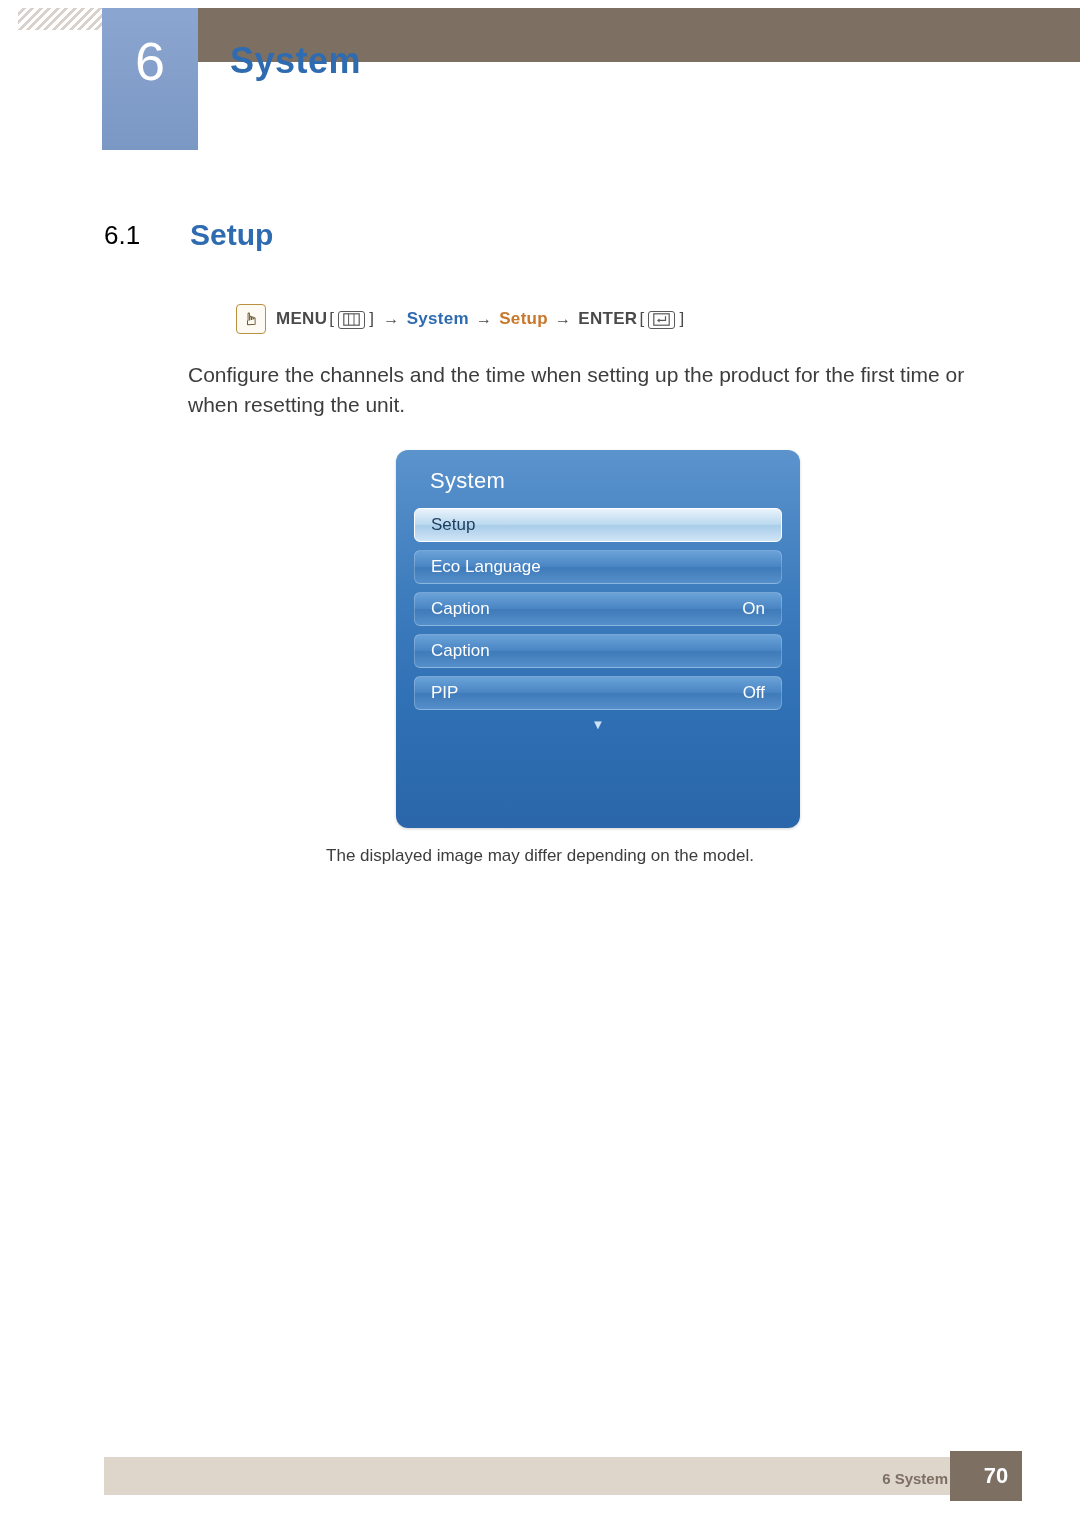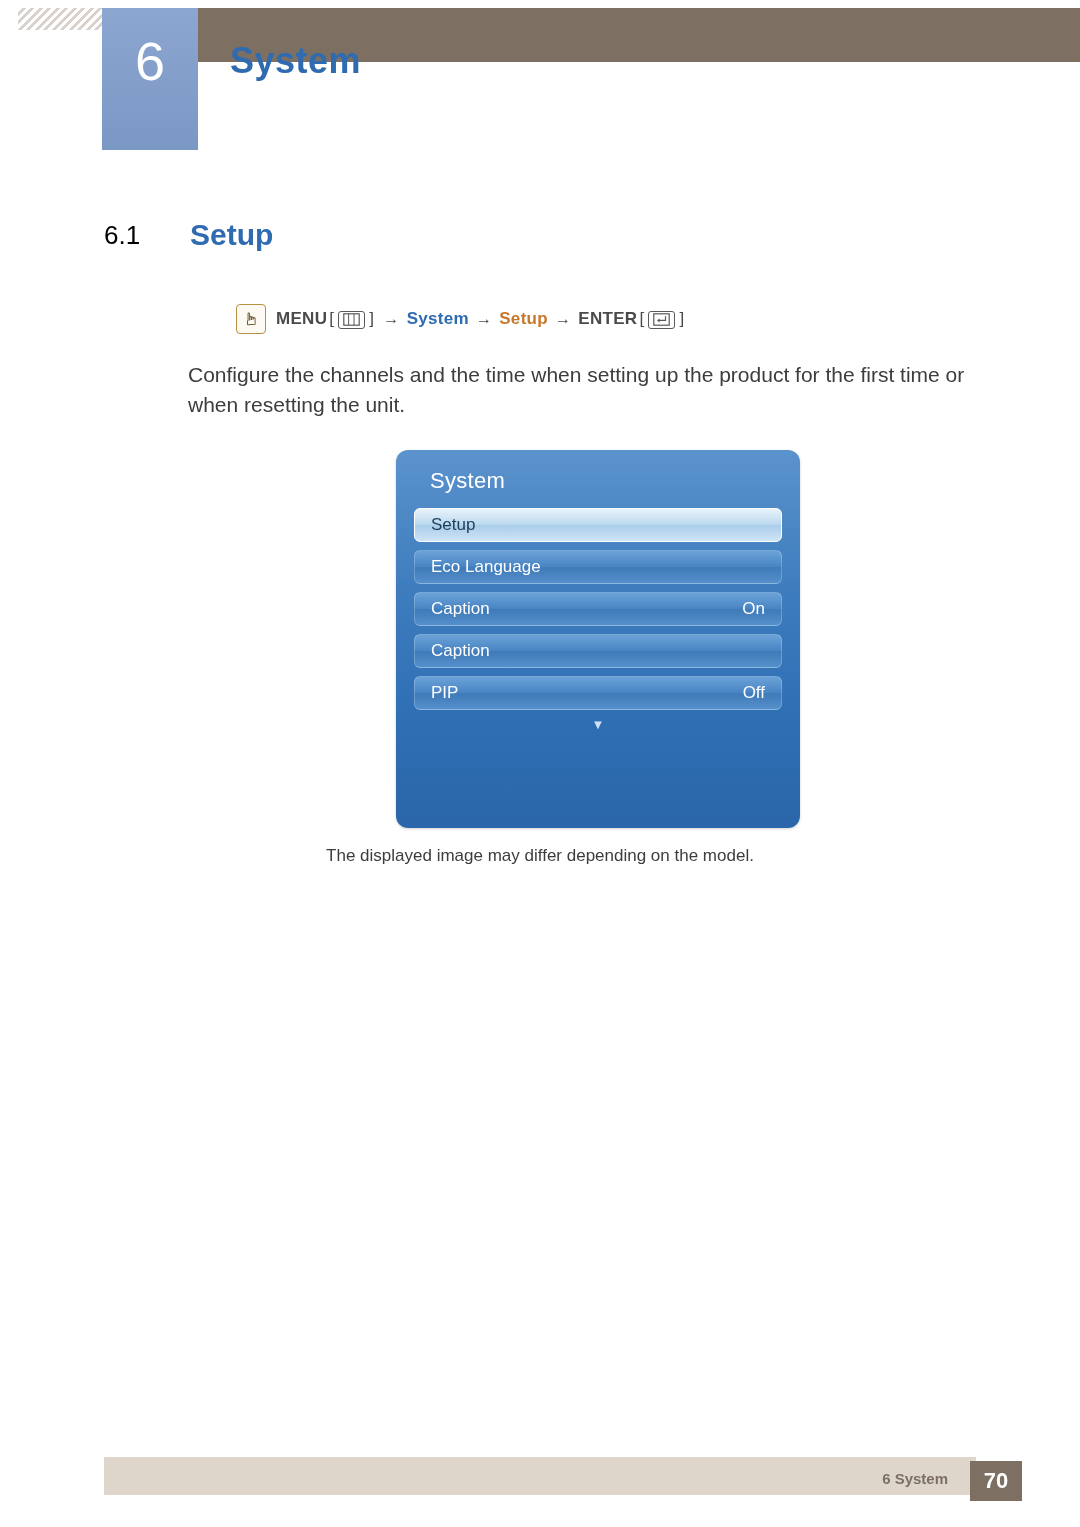--- a/index.html
+++ b/index.html
@@ -225,28 +225,29 @@
     bottom: 40px; right: 132px;
     font-size: 15px;
     color: #7d7063;
     font-weight: bold;
     margin-left: 24px;
   }
   .footer-page {
     position: absolute;
     bottom: 26px; right: 58px;
     width: 52px;
-    height: 40px;
+    height: 50px;
     background: #7d7063;
     color: #ffffff;
     font-size: 22px;
     font-weight: bold;
     display: flex;
     align-items: center;
     justify-content: center;
+    padding-left: 20px;
   }
 </style>
 </head>
 <body>
 
 <div class="header-bar">
   <div class="header-hatch"></div>
   <div class="header-brown"></div>
   <div class="chapter-tab"></div>
   <div class="chapter-num">6</div>

